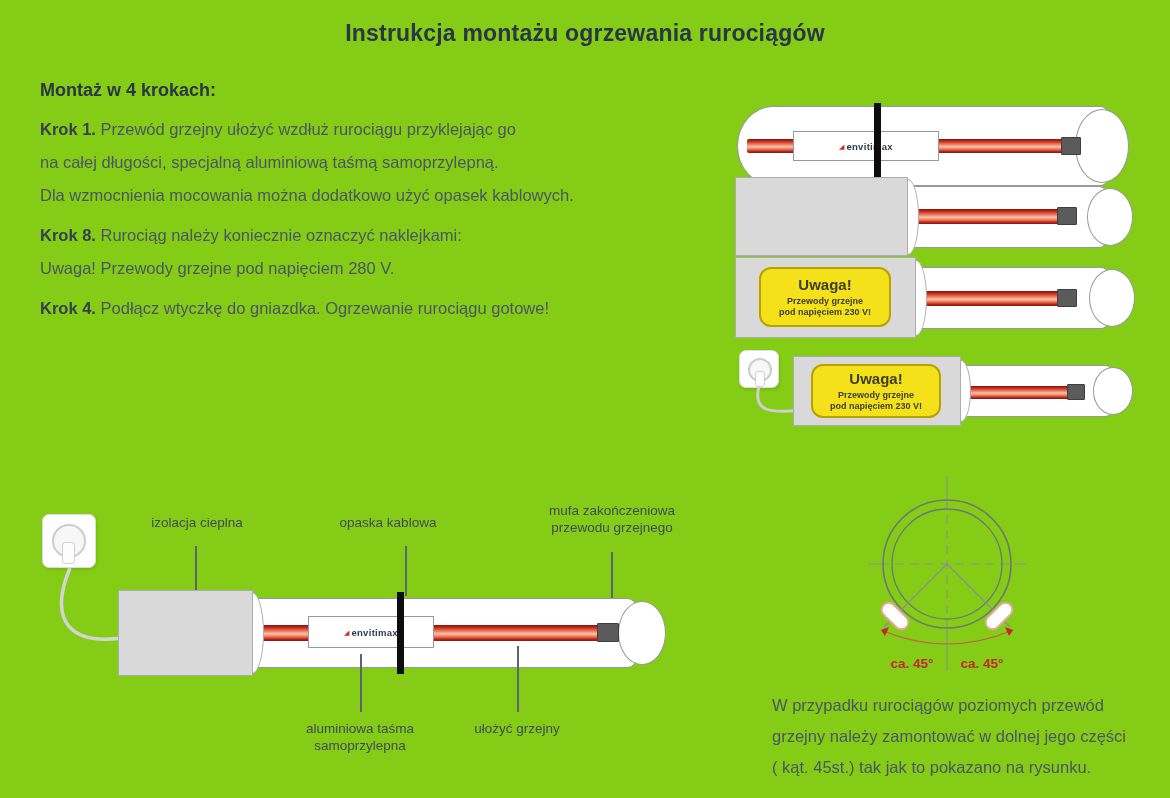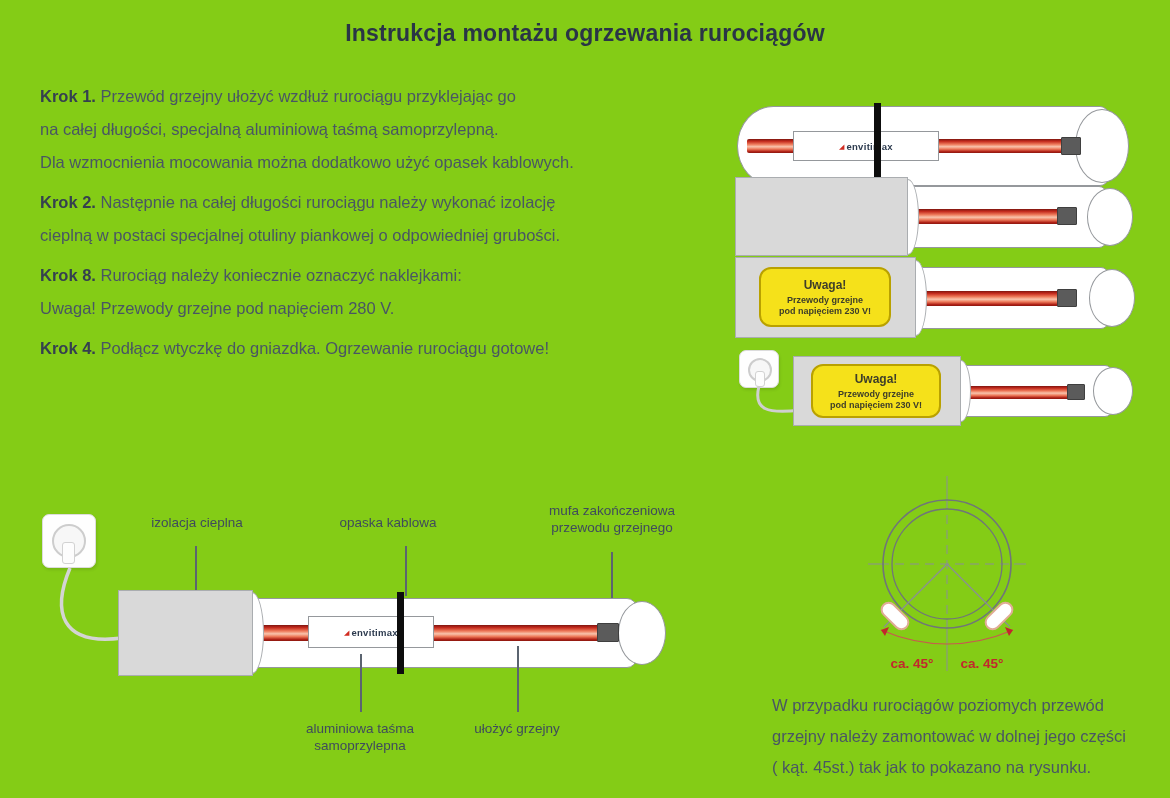--- a/index.html
+++ b/index.html
@@ -23,46 +23,45 @@
     background:linear-gradient(180deg,#7e150f 0%,#c32a1d 16%,#ee7a5a 38%,#f8c3ac 55%,#ee7a5a 72%,#b02217 90%,#8a170f 100%); }
   .cable-tip { position:absolute; background:#5b5b5b; border:1px solid #3f3f3f; box-sizing:border-box; border-radius:1px; }
   .insulation { position:absolute; background:#d9d9d9; border:1.5px solid #aaadb0; box-sizing:border-box; }
   .insul-ring { position:absolute; background:#fff; border:1.5px solid #aaadb0; border-radius:50%; box-sizing:border-box; }
   .tape-label { position:absolute; background:#fff; border:1.2px solid #95989c; display:flex; align-items:center; justify-content:center; gap:2px; box-sizing:border-box; }
   .brand-mark { color:#d12b20; font-size:7px; line-height:1; }
   .brand-text { color:#2c3a4e; font-weight:bold; font-size:9.5px; letter-spacing:0.3px; }
   .tie { position:absolute; background:#0d0d0d; }
   .sticker { position:absolute; background:#f5e11a; border:2px solid #b9a100; border-radius:12px;
     display:flex; flex-direction:column; align-items:center; justify-content:center; text-align:center; box-sizing:border-box; }
-  .sticker-title { font-weight:bold; font-size:12px; color:#3e3e2a; margin-bottom:3px; }
+  .sticker-title { font-weight:bold; font-size:15px; color:#3e3e2a; margin-bottom:3px; }
   .sticker-body { font-weight:bold; font-size:9px; line-height:11px; color:#3e3e2a; white-space:pre-line; }
   .socket { position:absolute; background:#fefefe; border:1.5px solid #dcdcdc; border-radius:7px;
     box-shadow:1px 2px 3px rgba(0,0,0,0.10); box-sizing:border-box; }
   .socket-circle { position:absolute; border:2.5px solid #cdcdcd; border-radius:50%; background:#f7f7f7; box-sizing:border-box; }
   .socket-plug { position:absolute; background:#fdfdfd; border:1.5px solid #d2d2d2; border-radius:3px; box-sizing:border-box; }
   .cord { position:absolute; }
   .diagram { position:absolute; left:30px; top:488px; width:690px; height:305px; }
   .leader { position:absolute; width:1.5px; background:#5b6470; }
   .dlabel { position:absolute; color:#3f4b5c; font-size:13.5px; line-height:17px; text-align:center; white-space:pre-line; }
   .xsect { position:absolute; left:812px; top:466px; }
   .note { position:absolute; left:772px; top:690px; width:400px; font-size:16.5px; line-height:31px; color:#495664; white-space:pre-line; }
 </style>
 </head>
 <body>
 
 <div class="page">
 
   <h1 class="title">Instrukcja montażu ogrzewania rurociągów</h1>
 
   <div class="steps">
+    <div class="steps-heading">Montaż w 4 krokach:</div>
     <p class="step"><b>Krok 1.</b><span> Przewód grzejny ułożyć wzdłuż rurociągu przyklejając go
 na całej długości, specjalną aluminiową taśmą samoprzylepną.
 Dla wzmocnienia mocowania można dodatkowo użyć opasek kablowych.</span></p>
-    <p class="step"><b>Krok 2.</b><span> Następnie na całej długości rurociągu należy wykonać izolację
-cieplną w postaci specjalnej otuliny piankowej o odpowiedniej grubości.</span></p>
     <p class="step"><b>Krok 8.</b><span> Rurociąg należy koniecznie oznaczyć naklejkami:
 Uwaga! Przewody grzejne pod napięciem 280 V.</span></p>
     <p class="step"><b>Krok 4.</b><span> Podłącz wtyczkę do gniazdka. Ogrzewanie rurociągu gotowe!</span></p>
   </div>
 
   <div class="illu" style="left:737px; top:106px; width:400px; height:84px;">
     <div class="pipe" style="left:0; top:0; width:372px; height:80px; border-radius:40px 10px 10px 40px / 44px 10px 10px 44px;"></div>
     <div class="pipe-end" style="left:338px; top:3px; width:54px; height:74px;"></div>
     <div class="cable" style="left:10px; top:33px; width:332px; height:14px;"></div>
     <div class="cable-tip" style="left:324px; top:31px; width:20px; height:18px;"></div>

